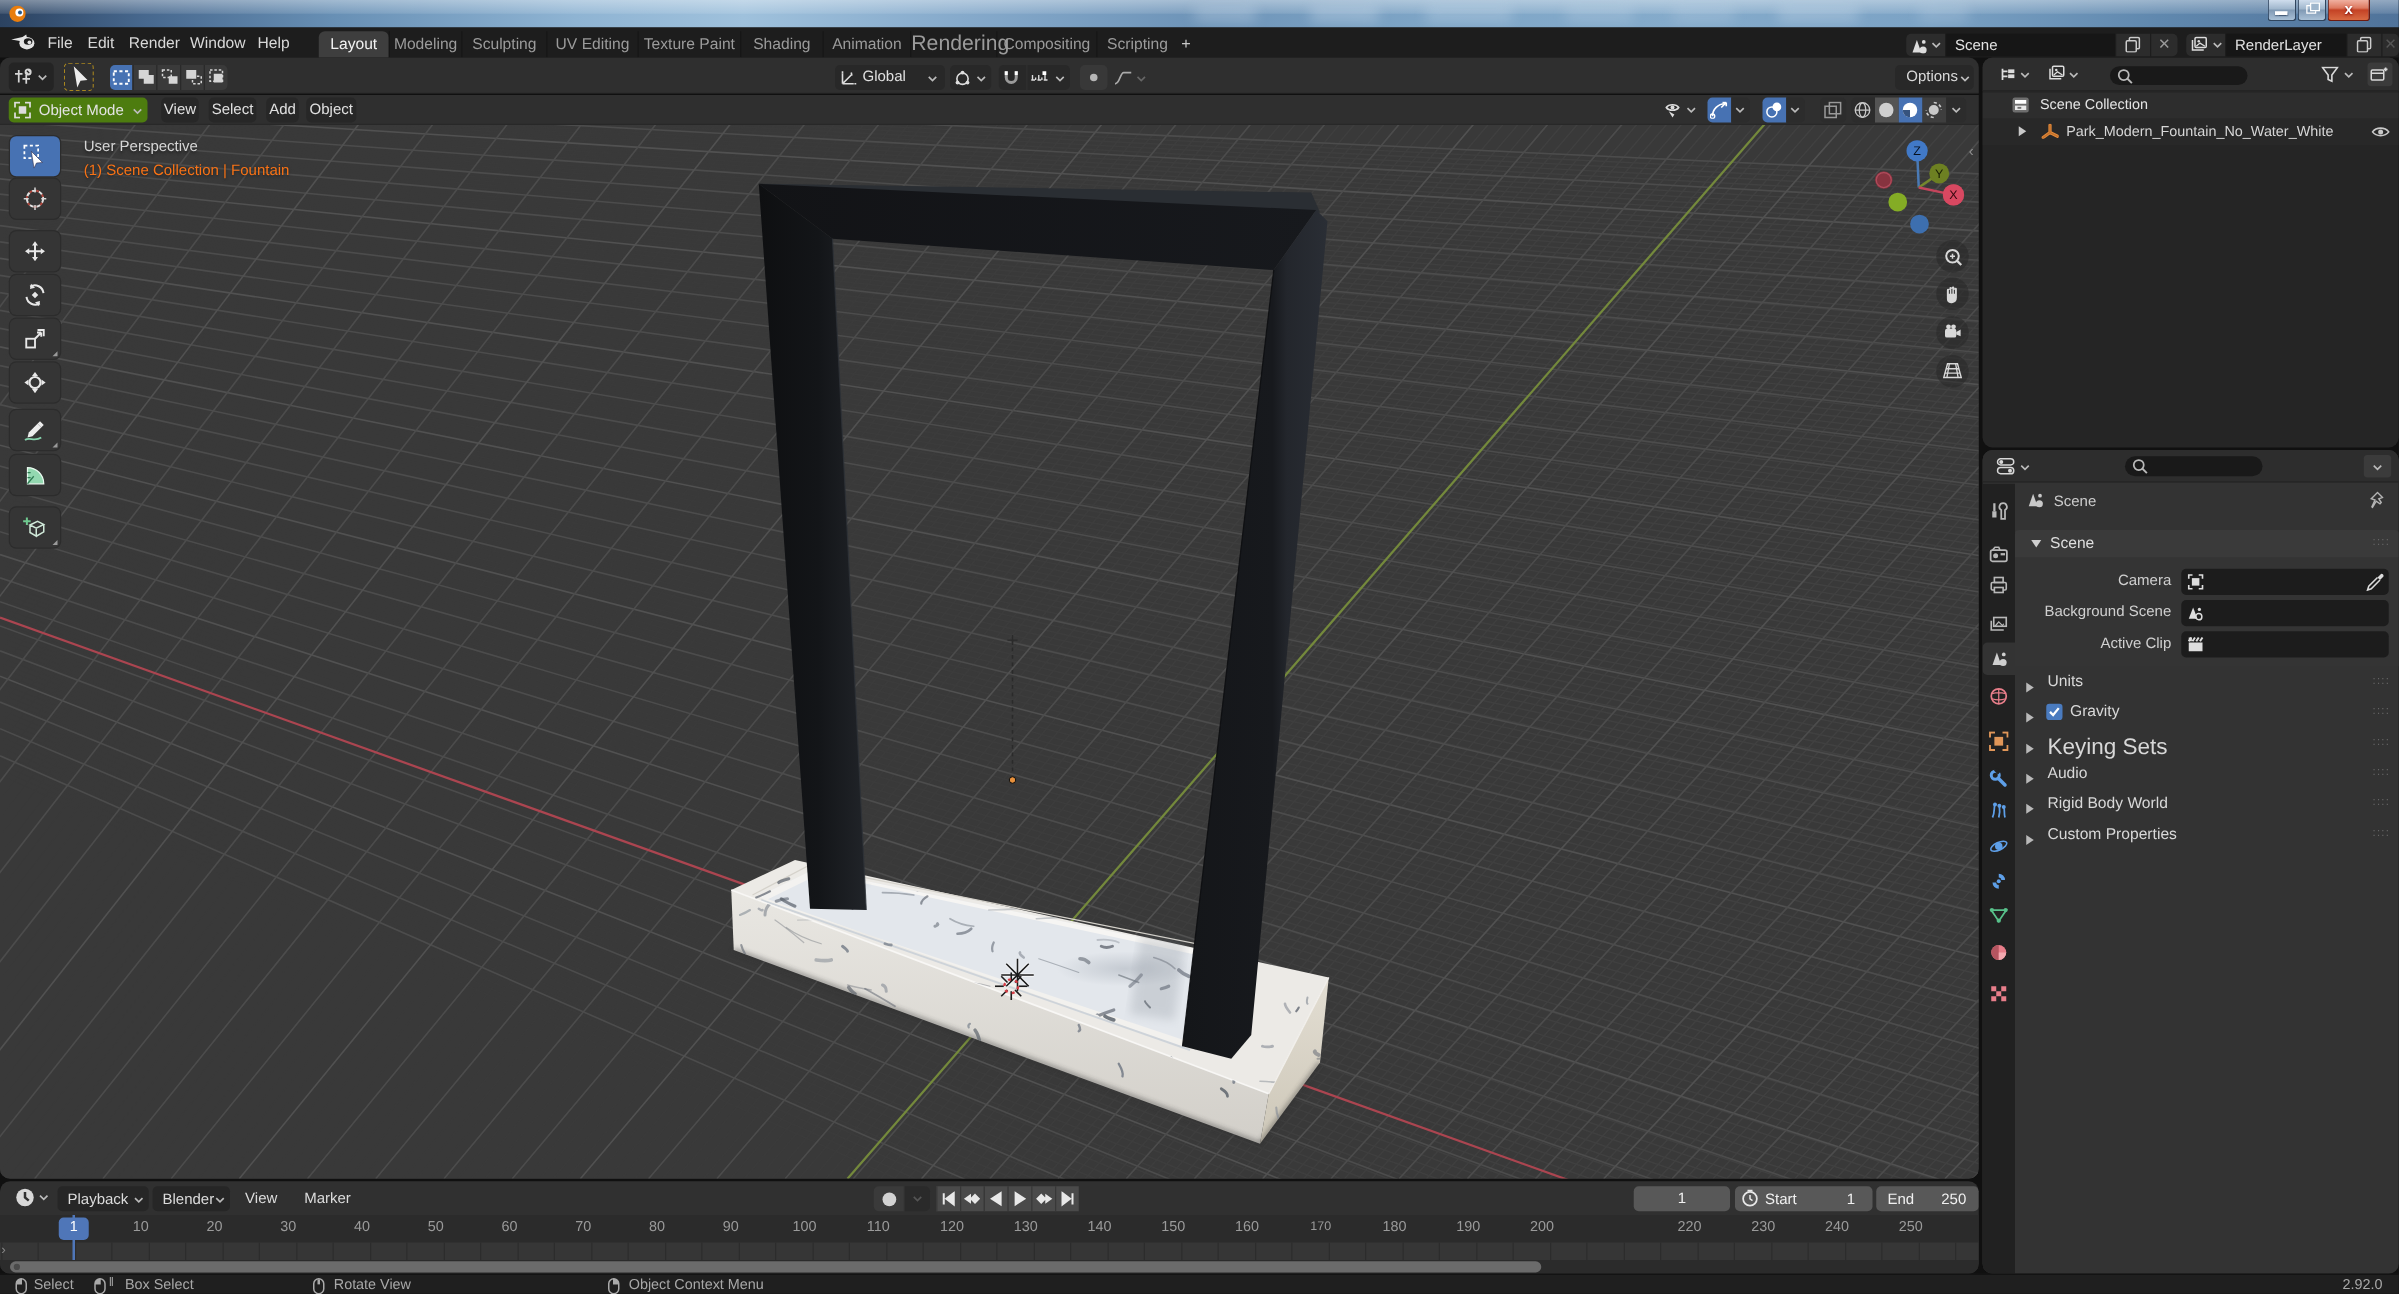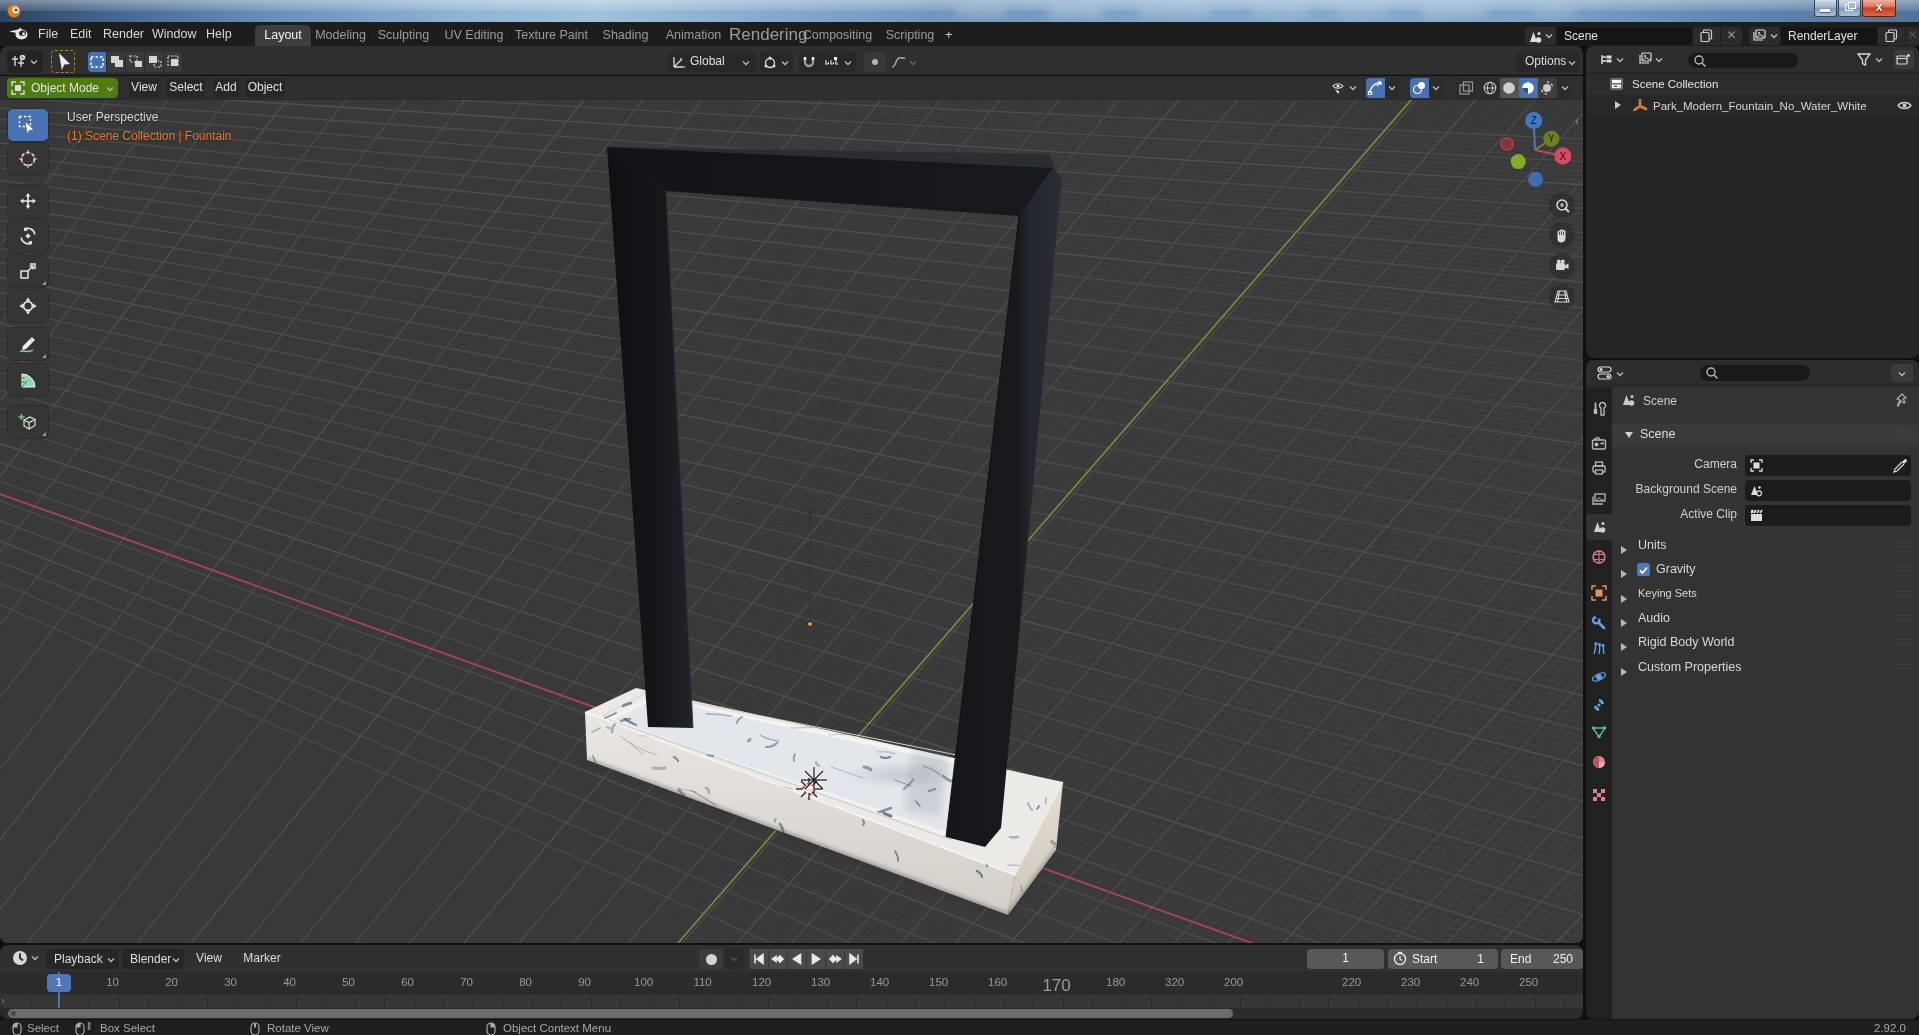--- a/index.html
+++ b/index.html
@@ -1303,21 +1303,21 @@
 <div class="r" style="left:35px;top:186px;width:0;height:0;border-top:4.5px solid transparent;border-bottom:4.5px solid transparent;border-left:6px solid #b9b9b9;"></div>
 <span class="tx" style="left:52px;top:178px;font-size:12.5px;color:#d8d8d8;">Units</span>
 <span class="tx" style="left:312px;top:179px;font-size:9px;color:#666;letter-spacing:1px;">::::</span>
 <div class="r" style="left:35px;top:210px;width:0;height:0;border-top:4.5px solid transparent;border-bottom:4.5px solid transparent;border-left:6px solid #b9b9b9;"></div>
 <div class="r" style="left:51px;top:203px;width:13px;height:13px;background:#4a7bbf;border-radius:2.5px;"><svg width="13" height="13">
         <path d="M3,6.5 L5.5,9 L10,3.5" stroke="#fff" stroke-width="1.8" fill="none"></path>
       </svg></div>
 <span class="tx" style="left:70px;top:202px;font-size:12.5px;color:#d8d8d8;">Gravity</span>
 <span class="tx" style="left:312px;top:203px;font-size:9px;color:#666;letter-spacing:1px;">::::</span>
 <div class="r" style="left:35px;top:235px;width:0;height:0;border-top:4.5px solid transparent;border-bottom:4.5px solid transparent;border-left:6px solid #b9b9b9;"></div>
-<span class="tx" style="left:52px;top:227px;font-size:11px;color:#d8d8d8;">Keying Sets</span>
+<span class="tx" style="left:52px;top:227px;font-size:18px;color:#d8d8d8;">Keying Sets</span>
 <span class="tx" style="left:312px;top:228px;font-size:9px;color:#666;letter-spacing:1px;">::::</span>
 <div class="r" style="left:35px;top:259px;width:0;height:0;border-top:4.5px solid transparent;border-bottom:4.5px solid transparent;border-left:6px solid #b9b9b9;"></div>
 <span class="tx" style="left:52px;top:251px;font-size:12.5px;color:#d8d8d8;">Audio</span>
 <span class="tx" style="left:312px;top:252px;font-size:9px;color:#666;letter-spacing:1px;">::::</span>
 <div class="r" style="left:35px;top:283px;width:0;height:0;border-top:4.5px solid transparent;border-bottom:4.5px solid transparent;border-left:6px solid #b9b9b9;"></div>
 <span class="tx" style="left:52px;top:275px;font-size:12.5px;color:#d8d8d8;">Rigid Body World</span>
 <span class="tx" style="left:312px;top:276px;font-size:9px;color:#666;letter-spacing:1px;">::::</span>
 <div class="r" style="left:35px;top:308px;width:0;height:0;border-top:4.5px solid transparent;border-bottom:4.5px solid transparent;border-left:6px solid #b9b9b9;"></div>
 <span class="tx" style="left:52px;top:300px;font-size:12.5px;color:#d8d8d8;">Custom Properties</span>
 <span class="tx" style="left:312px;top:301px;font-size:9px;color:#666;letter-spacing:1px;">::::</span>
@@ -1408,23 +1408,23 @@
 <div class="tx" style="left:451.6px;top:31px;width:30px;text-align:center;font-size:11.5px;color:#9a9a9a;">70</div>
 <div class="tx" style="left:510.6px;top:31px;width:30px;text-align:center;font-size:11.5px;color:#9a9a9a;">80</div>
 <div class="tx" style="left:569.6px;top:31px;width:30px;text-align:center;font-size:11.5px;color:#9a9a9a;">90</div>
 <div class="tx" style="left:628.6px;top:31px;width:30px;text-align:center;font-size:11.5px;color:#9a9a9a;">100</div>
 <div class="tx" style="left:687.6px;top:31px;width:30px;text-align:center;font-size:11.5px;color:#9a9a9a;">110</div>
 <div class="tx" style="left:746.6px;top:31px;width:30px;text-align:center;font-size:11.5px;color:#9a9a9a;">120</div>
 <div class="tx" style="left:805.6px;top:31px;width:30px;text-align:center;font-size:11.5px;color:#9a9a9a;">130</div>
 <div class="tx" style="left:864.6px;top:31px;width:30px;text-align:center;font-size:11.5px;color:#9a9a9a;">140</div>
 <div class="tx" style="left:923.6px;top:31px;width:30px;text-align:center;font-size:11.5px;color:#9a9a9a;">150</div>
 <div class="tx" style="left:982.6px;top:31px;width:30px;text-align:center;font-size:11.5px;color:#9a9a9a;">160</div>
-<div class="tx" style="left:1041.6px;top:31px;width:30px;text-align:center;font-size:17px;color:#9a9a9a;">170</div>
+<div class="tx" style="left:1041.6px;top:31px;width:30px;text-align:center;font-size:10px;color:#9a9a9a;">170</div>
 <div class="tx" style="left:1100.6000000000001px;top:31px;width:30px;text-align:center;font-size:11.5px;color:#9a9a9a;">180</div>
-<div class="tx" style="left:1159.6000000000001px;top:31px;width:30px;text-align:center;font-size:11.5px;color:#9a9a9a;">320</div>
+<div class="tx" style="left:1159.6000000000001px;top:31px;width:30px;text-align:center;font-size:11.5px;color:#9a9a9a;">190</div>
 <div class="tx" style="left:1218.6000000000001px;top:31px;width:30px;text-align:center;font-size:11.5px;color:#9a9a9a;">200</div>
 <div class="tx" style="left:1277.6000000000001px;top:31px;width:30px;text-align:center;font-size:11.5px;color:#9a9a9a;margin-top:48px;">210</div>
 <div class="tx" style="left:1336.6000000000001px;top:31px;width:30px;text-align:center;font-size:11.5px;color:#9a9a9a;">220</div>
 <div class="tx" style="left:1395.6000000000001px;top:31px;width:30px;text-align:center;font-size:11.5px;color:#9a9a9a;">230</div>
 <div class="tx" style="left:1454.6000000000001px;top:31px;width:30px;text-align:center;font-size:11.5px;color:#9a9a9a;">240</div>
 <div class="tx" style="left:1513.6000000000001px;top:31px;width:30px;text-align:center;font-size:11.5px;color:#9a9a9a;">250</div>
 <div class="r" style="left:0;top:48px;width:1583px;height:15px;background:#363636;border-top:1px solid #2a2a2a;">
 <div class="r" style="left:0.5px;top:0;width:1px;height:15px;background:#2c2c2c;"></div>
 <div class="r" style="left:30.0px;top:0;width:1px;height:15px;background:#2c2c2c;"></div>
 <div class="r" style="left:59.5px;top:0;width:1px;height:15px;background:#2c2c2c;"></div>

